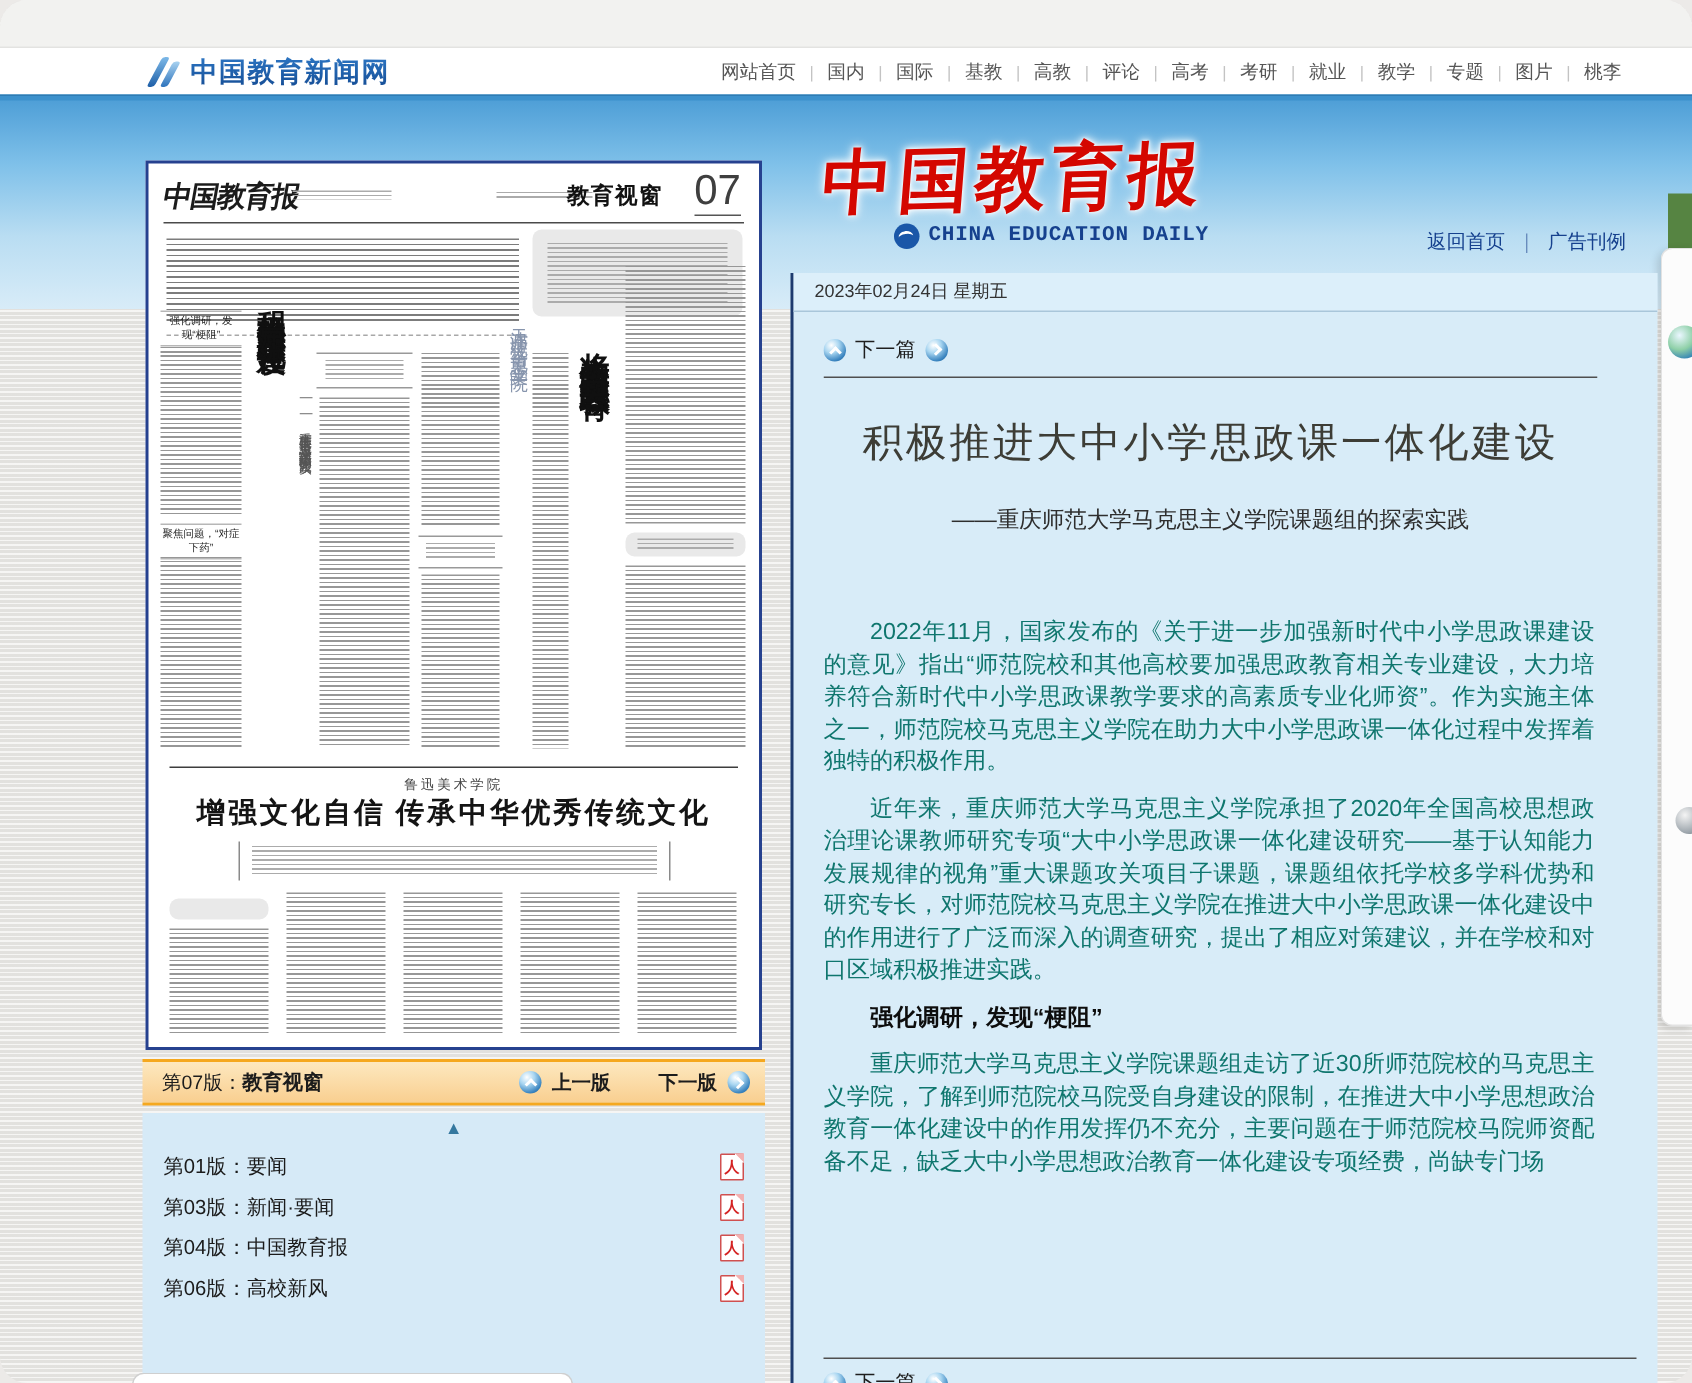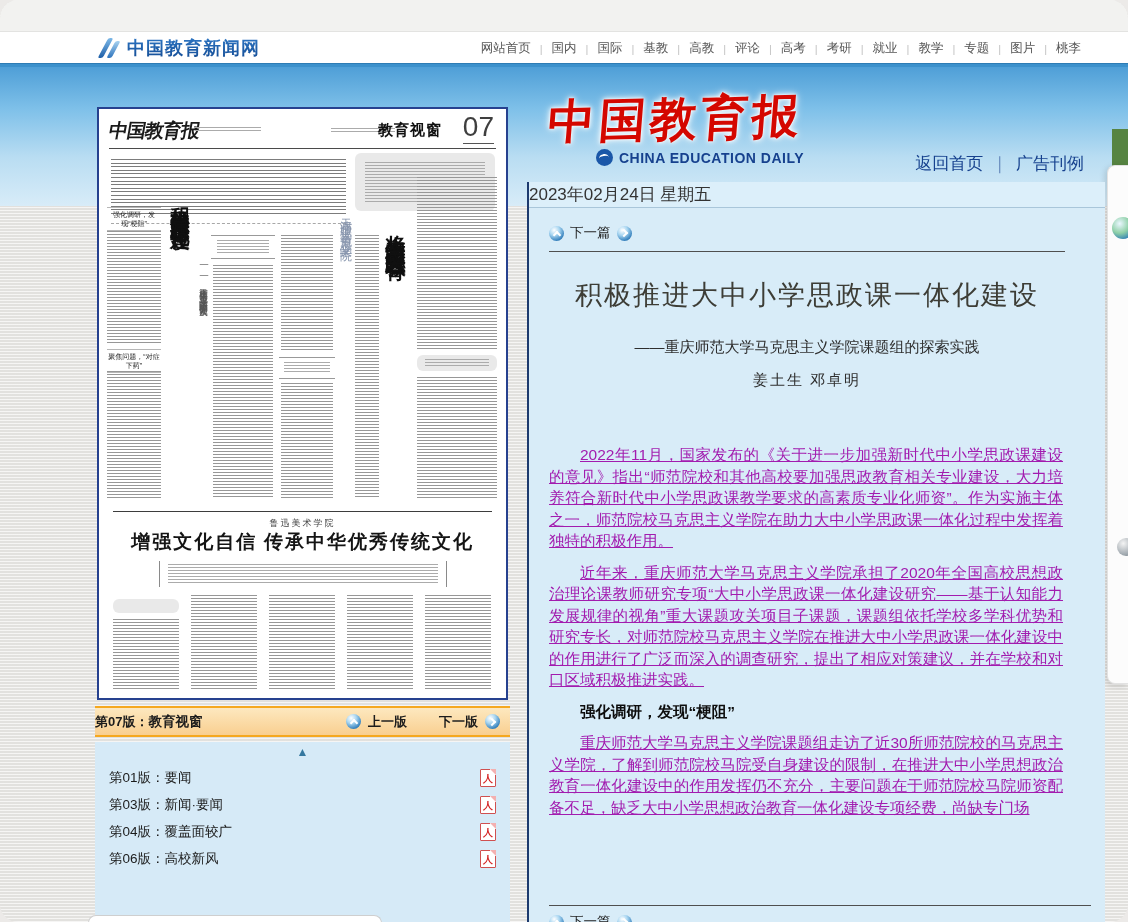--- a/index.html
+++ b/index.html
@@ -33,26 +33,26 @@
 
   
   .bluerule{left:0;top:63px;width:1128px;height:4px;background:#3c91cc;border-top:1px solid #2e7cb4;}
   .band{left:0;top:67px;width:1128px;height:139px;
     background:linear-gradient(180deg,#4f9fd7 0%,#7ec0e9 30%,#b9ddf2 65%,#d8ecf8 100%);}
 
   
   .paper-title{left:548px;top:88px;font-family:"Liberation Serif",serif;font-weight:bold;
     font-size:47px;color:#d40700;letter-spacing:4px;transform:rotate(-1.5deg) skewX(-6deg);
     text-shadow:0 0 2px #fff,0 0 5px #fff,0 0 8px rgba(255,255,255,.9);}
-  .paper-sub{left:596px;top:149px;display:flex;align-items:center;gap:6px;}
+  .paper-sub{left:596px;top:149px;display:flex;gap:6px;font-family:Liberation Mono, monospace;}
   .ced-icon{width:17px;height:17px;border-radius:50%;background:#1a57a8;position:relative;flex:0 0 auto;}
   .ced-icon::after{content:"";position:absolute;left:3px;top:5px;width:10px;height:6px;
     border-top:2px solid #fff;border-radius:50%;transform:rotate(-8deg);}
   .paper-sub-text{font-size:14px;font-weight:bold;color:#16418e;letter-spacing:.5px;}
-  .mast-links{right:44px;top:152px;font-size:17px;color:#16418e;display:flex;align-items:center;gap:8px;font-family:Liberation Serif, serif;}
+  .mast-links{right:44px;top:152px;font-size:13px;color:#16418e;display:flex;align-items:center;gap:8px;font-family:Liberation Serif, serif;}
   .mast-links .lnk{cursor:pointer;}
   .mast-links .sep{color:#5c7fb5;}
 
   
   .news-panel{left:97px;top:107px;width:407px;height:589px;background:#ffffff;
     border:2px solid #26418f;cursor:pointer;}
   .np{position:absolute;}
   .np-mast{left:10px;top:9px;font-family:"Liberation Serif",serif;font-weight:bold;font-size:19px;
     color:#1b1b1b;letter-spacing:-1px;transform:skewX(-10deg);}
   .fk{background-image:repeating-linear-gradient(180deg,#979797 0,#979797 1px,transparent 1px,transparent 3px);}
@@ -70,21 +70,21 @@
   .np-bigline{width:100%;text-align:center;font-family:"Liberation Serif",serif;font-weight:bold;
     font-size:19px;color:#141414;letter-spacing:2px;}
   .np-bracket{border-left:1px solid #8a8a8a;border-right:1px solid #8a8a8a;}
   .np-graybox{background:#e9e9e9;border-radius:6px;}
 
   
   .ed-bar{left:95px;top:706px;width:415px;height:31px;box-sizing:border-box;
     background:linear-gradient(180deg,#fde8bf,#f9cf90);
     border-top:2px solid #f5a81f;border-bottom:2px solid #f5a81f;
     display:flex;align-items:center;}
-  .ed-cur{font-size:13px;color:#1c1c1c;font-weight:bold;}
+  .ed-cur{padding-left:13px;font-size:13px;color:#1c1c1c;}
   .ed-cur b{font-size:13.5px;}
   .ed-nav{margin-left:auto;display:flex;align-items:center;gap:7px;padding-right:10px;
     font-size:13px;color:#1c1c1c;font-weight:600;}
   .ed-nav .gap{width:18px;}
 
   
   .sph{display:inline-block;width:15px;height:15px;border-radius:50%;position:relative;flex:0 0 auto;
     background:radial-gradient(circle at 35% 28%,#ffffff,#a9d6f1 35%,#3b85c0 72%,#13578f);}
   .sph::after{content:"";position:absolute;left:4px;top:4.5px;width:4px;height:4px;
     border-right:2px solid #fff;border-bottom:2px solid #fff;transform:rotate(-45deg);}
@@ -101,33 +101,33 @@
     border:3px solid;border-color:#f3b0b0 #f3b0b0 #fff #fff;}
   .pdf::after{content:"人";position:absolute;left:2px;top:3px;font-size:10px;line-height:11px;
     color:#d42222;font-weight:bold;}
   .tooltip-corner{left:88px;top:915px;width:292px;height:9px;background:#ffffff;
     border:1px solid #cfcfcf;border-bottom:none;border-radius:8px 8px 0 0;}
 
   
   .art-panel{left:527px;top:182px;width:578px;height:740px;box-sizing:border-box;
     background:#d8ecf8;border-left:2px solid #1d3a6e;overflow:hidden;}
   .date-bar{position:absolute;left:0;top:0;right:0;height:25px;background:#dceffa;
-    border-bottom:1px solid #a9c6da;line-height:25px;
-    font-size:17px;color:#333;}
+    border-bottom:1px solid #a9c6da;line-height:25px;padding-left:14px;
+    font-size:12px;color:#333;}
   .art-flow{position:absolute;left:20px;top:26px;width:516px;height:698px;overflow:hidden;}
   .pn-row{display:flex;align-items:center;gap:6px;margin-top:16px;font-size:13.5px;color:#1e1e1e;}
   .pn-label{cursor:pointer;}
   .art-hr{border:none;border-top:1px solid #4f4f4f;margin:9px 0 0 0;}
   .art-title{margin-top:26px;text-align:center;font-family:"Liberation Serif",serif;
     font-size:27px;line-height:34px;color:#3d3d36;letter-spacing:2px;}
   .art-subtitle{margin-top:24px;text-align:center;font-size:15px;line-height:21px;color:#2e2e2e;}
   .art-authors{margin-top:12px;text-align:center;font-size:15px;line-height:21px;color:#2e2e2e;letter-spacing:2px;}
   .art-blocks{margin-top:54px;width:514px;}
-  .art-blocks p{margin:0 0 10px 0;font-size:15.5px;line-height:21.5px;color:#a21caf;
-    text-indent:2em;text-align:justify;text-decoration:underline;}
+  .art-blocks p{margin:0 0 10px 0;font-size:15.5px;line-height:21.5px;color:#0f766e;
+    text-indent:2em;text-align:justify;}
   .art-blocks .sec-h{margin:8px 0 10px 0;font-size:15.5px;line-height:21.5px;color:#0d0d0d;
     font-weight:bold;text-indent:2em;}
   .art-bottom-hr{position:absolute;left:20px;right:14px;top:723px;border-top:1px solid #4f4f4f;}
   .art-bottom-row{position:absolute;left:20px;top:731px;display:flex;align-items:center;gap:6px;
     font-size:13.5px;color:#1e1e1e;}
 
   
   .green-tab{left:1112px;top:129px;width:16px;height:37px;background:#568442;}
   .side-panel{left:1107px;top:165px;width:21px;height:517px;background:#fcfcfc;
     border:1px solid #e2e2e2;border-right:none;border-radius:8px 0 0 8px;
@@ -274,21 +274,21 @@
     <div id="edition-rows">
         <div class="ed-row">
           <span class="ed-label">第01版：要闻</span>
           <span class="pdf"></span>
         </div>
         <div class="ed-row">
           <span class="ed-label">第03版：新闻·要闻</span>
           <span class="pdf"></span>
         </div>
         <div class="ed-row">
-          <span class="ed-label">第04版：覆盖面较广</span>
+          <span class="ed-label">第04版：中国教育报</span>
           <span class="pdf"></span>
         </div>
         <div class="ed-row">
           <span class="ed-label">第06版：高校新风</span>
           <span class="pdf"></span>
         </div>
       </div>
   </div>
   <div class="abs tooltip-corner"></div>
 
@@ -296,21 +296,20 @@
     <div class="date-bar">2023年02月24日 星期五</div>
     <div class="art-flow">
       <div class="pn-row">
         <span class="sph up"></span>
         <span class="pn-label">下一篇</span>
         <span class="sph"></span>
       </div>
       <hr class="art-hr">
       <div class="art-title">积极推进大中小学思政课一体化建设</div>
       <div class="art-subtitle">——重庆师范大学马克思主义学院课题组的探索实践</div>
-      <div class="art-authors">姜土生 邓卓明</div>
       <div class="art-blocks" id="article-blocks">
           <p>2022年11月，国家发布的《关于进一步加强新时代中小学思政课建设的意见》指出“师范院校和其他高校要加强思政教育相关专业建设，大力培养符合新时代中小学思政课教学要求的高素质专业化师资”。作为实施主体之一，师范院校马克思主义学院在助力大中小学思政课一体化过程中发挥着独特的积极作用。</p>
           <p>近年来，重庆师范大学马克思主义学院承担了2020年全国高校思想政治理论课教师研究专项“大中小学思政课一体化建设研究——基于认知能力发展规律的视角”重大课题攻关项目子课题，课题组依托学校多学科优势和研究专长，对师范院校马克思主义学院在推进大中小学思政课一体化建设中的作用进行了广泛而深入的调查研究，提出了相应对策建议，并在学校和对口区域积极推进实践。</p>
           <div class="sec-h">强化调研，发现“梗阻”</div>
           <p>重庆师范大学马克思主义学院课题组走访了近30所师范院校的马克思主义学院，了解到师范院校马院受自身建设的限制，在推进大中小学思想政治教育一体化建设中的作用发挥仍不充分，主要问题在于师范院校马院师资配备不足，缺乏大中小学思想政治教育一体化建设专项经费，尚缺专门场</p>
         </div>
     </div>
     <div class="art-bottom-hr"></div>
     <div class="art-bottom-row">
       <span class="sph up"></span>

